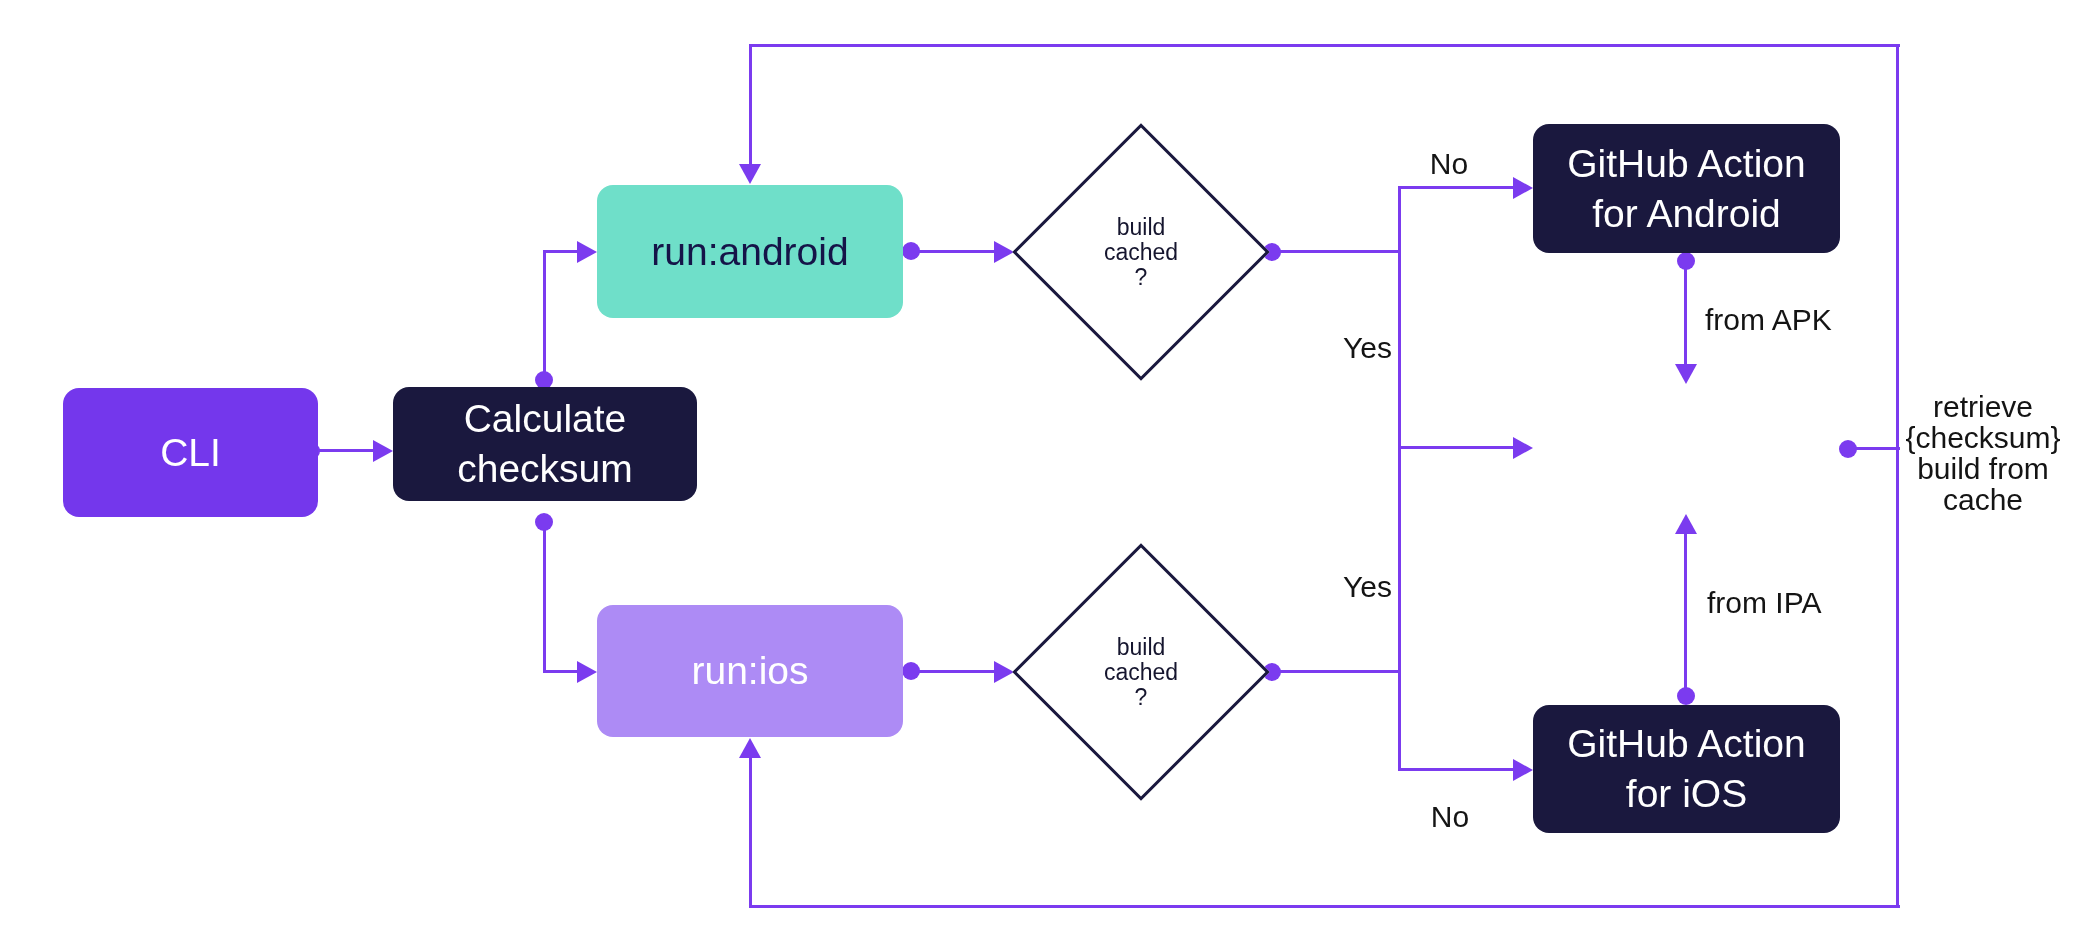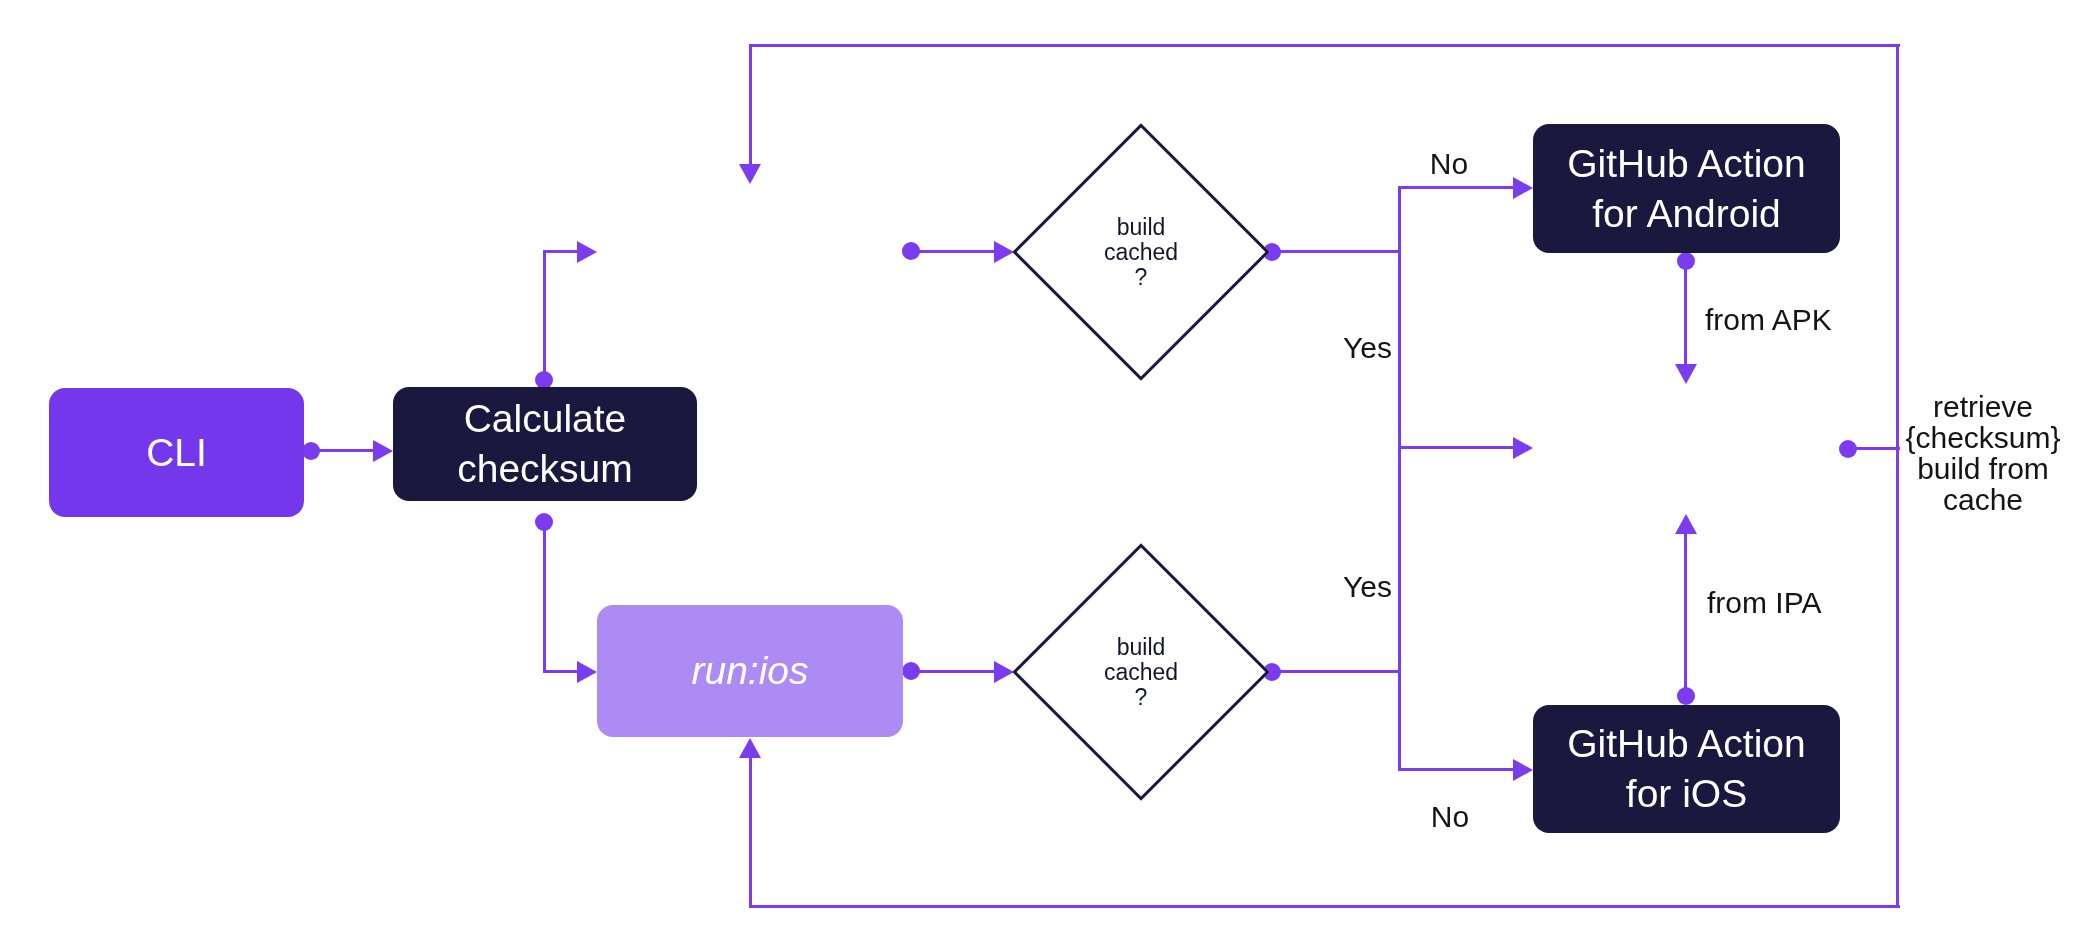--- a/index.html
+++ b/index.html
@@ -12,23 +12,23 @@
   }
   .box{
     position:absolute;
     border-radius:16px;
     display:flex;align-items:center;justify-content:center;
     text-align:center;
     font-size:39px;font-weight:500;line-height:1.28;
     white-space:pre-line;
   }
   .navy{background:#1A183E;color:#ffffff;}
-  .violet{background:#7437EC;color:#ffffff;}
+  .violet{background:#7437EC;color:#ffffff;margin-left:14px;}
   .teal{background:#6FDFC9;color:#151448;}
-  .lav{background:#AD8BF5;color:#ffffff;font-style:italic;}
+  .lav{background:#AD8BF5;color:#ffffff;}
   .diamond{
     position:absolute;
     width:176px;height:176px;
     background:#ffffff;
     border:3px solid #1A183E;
     transform:rotate(45deg);
   }
   .dlabel{
     position:absolute;width:180px;
     text-align:center;
@@ -108,20 +108,21 @@
   <div class="ar up" style="left:1675px;top:514px;"></div>
 
   <div class="dot" style="left:1839px;top:440px;"></div>
   <div class="hline" style="left:1848px;top:447px;width:52px;"></div>
 
   <div class="box violet" style="left:49px;top:388px;width:255px;height:129px;">CLI</div>
 
   <div class="box navy" style="left:393px;top:387px;width:304px;height:114px;">Calculate
 checksum</div>
 
+  <div class="box teal" style="left:597px;top:185px;width:306px;height:133px;">run:android</div>
 
   <div class="box lav" style="left:597px;top:605px;width:306px;height:132px;">run:ios</div>
 
   <div class="diamond" style="left:1050px;top:161px;"></div>
   <div class="dlabel" style="left:1051px;top:215px;">build
 cached
 ?</div>
 
   <div class="diamond" style="left:1050px;top:581px;"></div>
   <div class="dlabel" style="left:1051px;top:635px;">build

